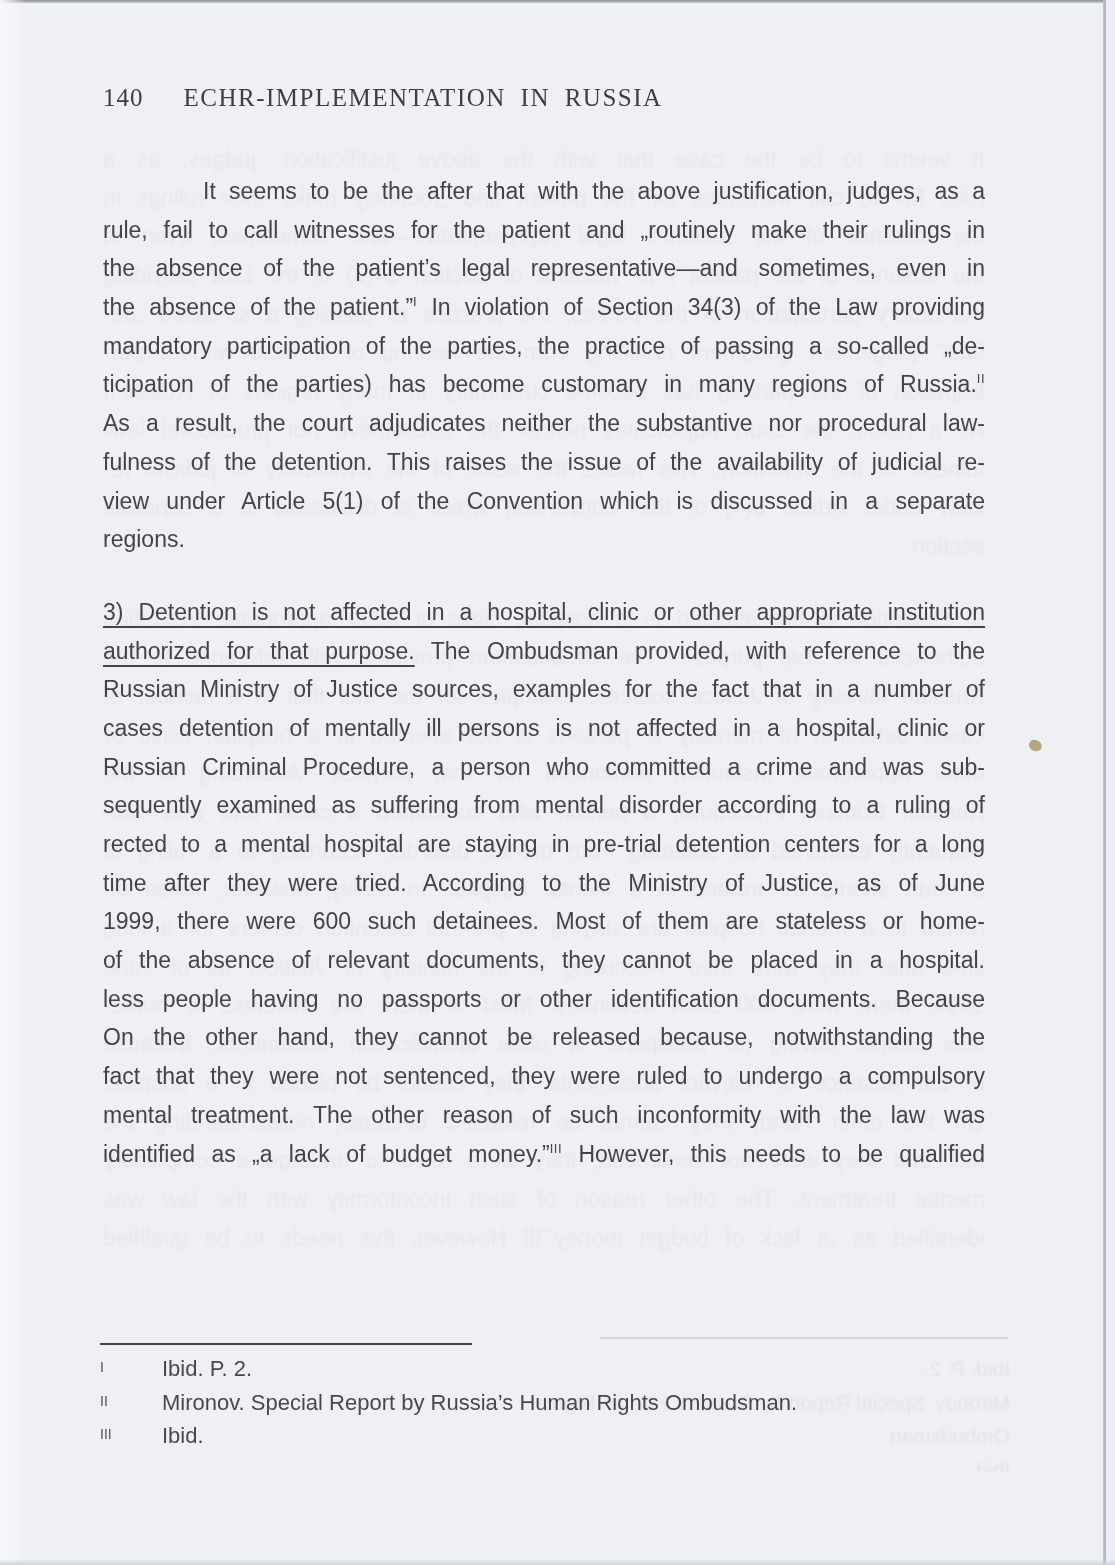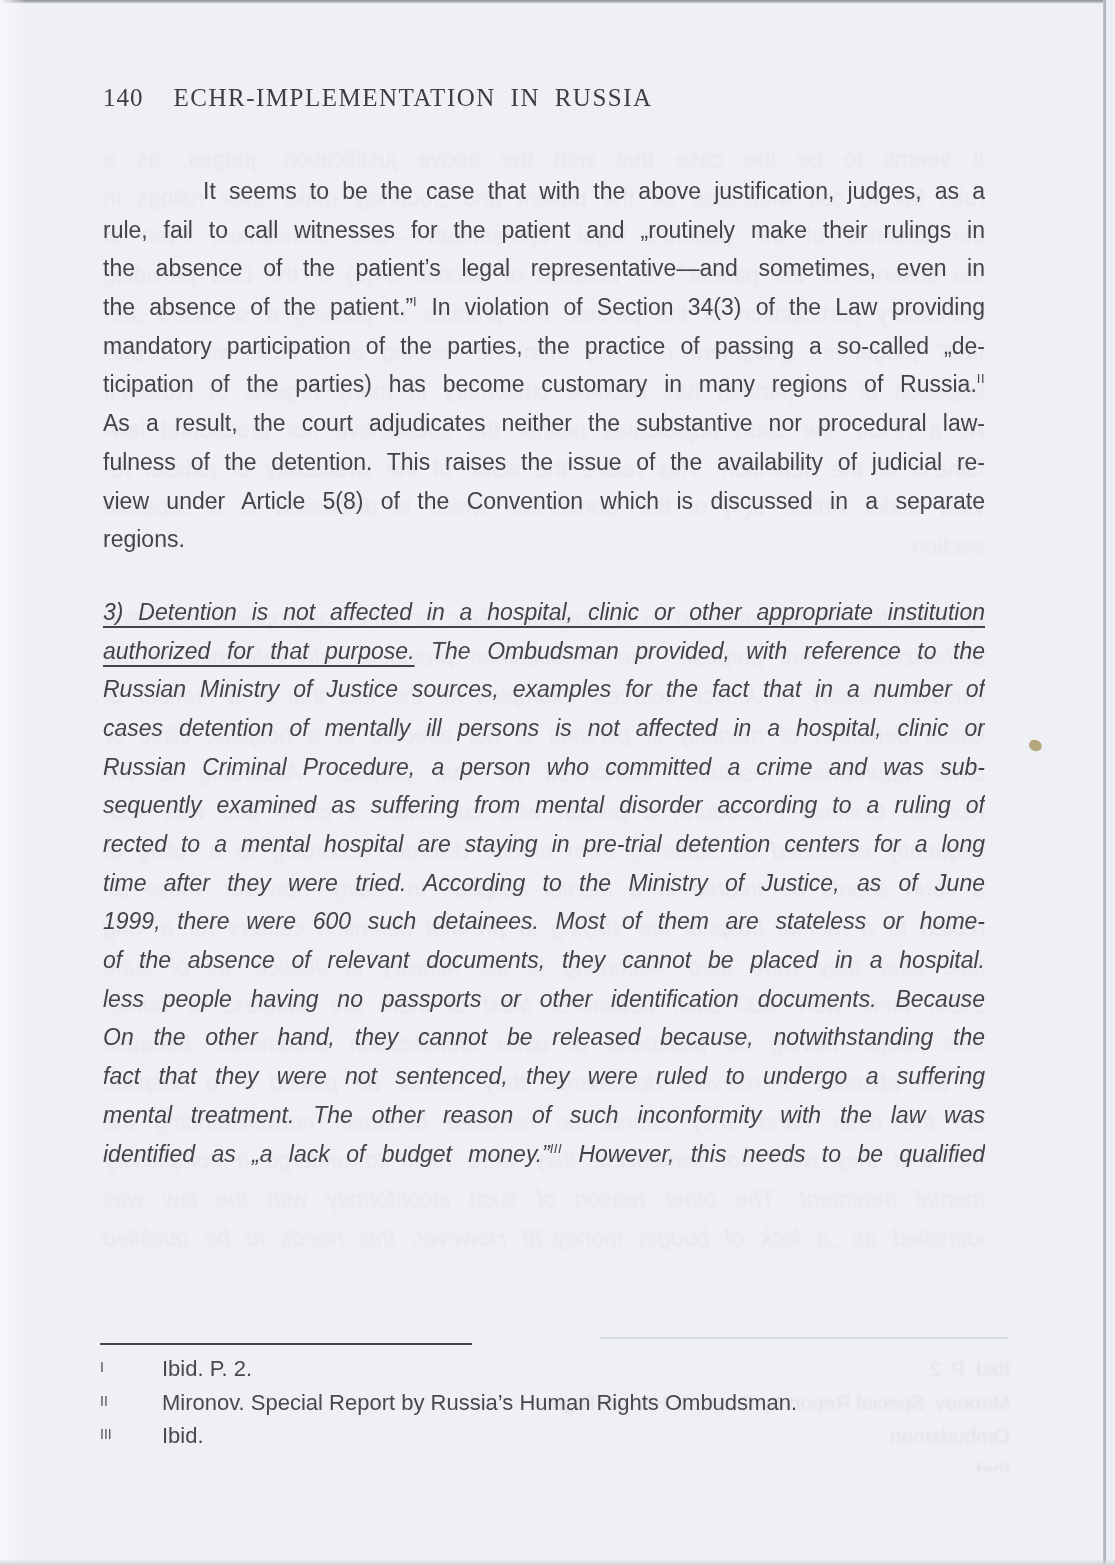--- a/index.html
+++ b/index.html
@@ -20,33 +20,33 @@
   .edge-right-line{position:absolute;top:0;bottom:0;left:1103px;width:3px;
     background:linear-gradient(to right,#c2c5cf,#a9acb8);}
   .edge-right-strip{position:absolute;top:0;bottom:0;left:1106px;right:0;
     background:#eceef3;}
   .edge-bottom{position:absolute;left:0;right:0;bottom:0;height:6px;
     background:linear-gradient(to top,#d2d4db,rgba(210,212,219,0));}
 
   
   .running-header{
     position:absolute;top:84px;left:103px;
-    display:flex;gap:30px;align-items:baseline;
+    display:flex;gap:40px;align-items:baseline;
     font-family:"Liberation Serif",serif;
     font-size:25px;color:#3d3e42;letter-spacing:1px;
   }
   .running-header .title{letter-spacing:1.5px;word-spacing:7px;}
 
   
   .body-text{
     position:absolute;top:172px;left:103px;width:882px;
     font-size:23px;color:#434448;
   }
   .para{margin:0 0 34px 0;}
-  .para:last-child{margin-bottom:0;font-style:italic;}
+  .para:last-child{margin-bottom:0;}
   .tline{
     height:38.7px;line-height:38.7px;overflow:hidden;
     text-align:justify;text-align-last:justify;
   }
   .tline.lastline{text-align-last:left;}
   .tline.indent{text-indent:100px;}
   .u{text-decoration:underline;text-decoration-thickness:1.6px;text-underline-offset:6px;}
   .sup{font-size:13px;line-height:0;position:relative;top:-9px;letter-spacing:.5px;}
 
   
@@ -132,45 +132,45 @@
   <div class="edge-right-strip"></div>
   <div class="edge-bottom"></div>
 
   <header class="running-header">
     <span class="pnum">140</span>
     <span class="title">ECHR-IMPLEMENTATION IN RUSSIA</span>
   </header>
 
   <main class="body-text">
       <div class="para">
-        <div class="tline indent"><span>It seems to be the case that with the above justification, judges, as a</span></div>
+        <div class="tline indent"><span>It seems to be the after that with the above justification, judges, as a</span></div>
         <div class="tline"><span>rule, fail to call witnesses for the patient and „routinely make their rulings in</span></div>
         <div class="tline"><span>the absence of the patient’s legal representative—and sometimes, even in</span></div>
         <div class="tline"><span>the absence of the patient.”</span><span class="sup">I</span><span> In violation of Section 34(3) of the Law providing</span></div>
         <div class="tline"><span>mandatory participation of the parties, the practice of passing a so-called „de-</span></div>
         <div class="tline"><span>ticipation of the parties) has become customary in many regions of Russia.</span><span class="sup">II</span></div>
         <div class="tline"><span>As a result, the court adjudicates neither the substantive nor procedural law-</span></div>
         <div class="tline"><span>fulness of the detention. This raises the issue of the availability of judicial re-</span></div>
-        <div class="tline"><span>view under Article 5(8) of the Convention which is discussed in a separate</span></div>
+        <div class="tline"><span>view under Article 5(1) of the Convention which is discussed in a separate</span></div>
         <div class="tline lastline"><span>regions.</span></div>
       </div>
       <div class="para">
         <div class="tline"><span class="u">3) Detention is not affected in a hospital, clinic or other appropriate institution</span></div>
         <div class="tline"><span class="u">authorized for that purpose.</span><span> The Ombudsman provided, with reference to the</span></div>
         <div class="tline"><span>Russian Ministry of Justice sources, examples for the fact that in a number of</span></div>
         <div class="tline"><span>cases detention of mentally ill persons is not affected in a hospital, clinic or</span></div>
         <div class="tline"><span>Russian Criminal Procedure, a person who committed a crime and was sub-</span></div>
         <div class="tline"><span>sequently examined as suffering from mental disorder according to a ruling of</span></div>
         <div class="tline"><span>rected to a mental hospital are staying in pre-trial detention centers for a long</span></div>
         <div class="tline"><span>time after they were tried. According to the Ministry of Justice, as of June</span></div>
         <div class="tline"><span>1999, there were 600 such detainees. Most of them are stateless or home-</span></div>
         <div class="tline"><span>of the absence of relevant documents, they cannot be placed in a hospital.</span></div>
         <div class="tline"><span>less people having no passports or other identification documents. Because</span></div>
         <div class="tline"><span>On the other hand, they cannot be released because, notwithstanding the</span></div>
-        <div class="tline"><span>fact that they were not sentenced, they were ruled to undergo a suffering</span></div>
+        <div class="tline"><span>fact that they were not sentenced, they were ruled to undergo a compulsory</span></div>
         <div class="tline"><span>mental treatment. The other reason of such inconformity with the law was</span></div>
         <div class="tline"><span>identified as „a lack of budget money.”</span><span class="sup">III</span><span> However, this needs to be qualified</span></div>
       </div>
     </main>
 
   <div class="speck"></div>
 
   <footer class="footnotes">
     <div class="fn-sep"></div>
     <div class="fn-list">

